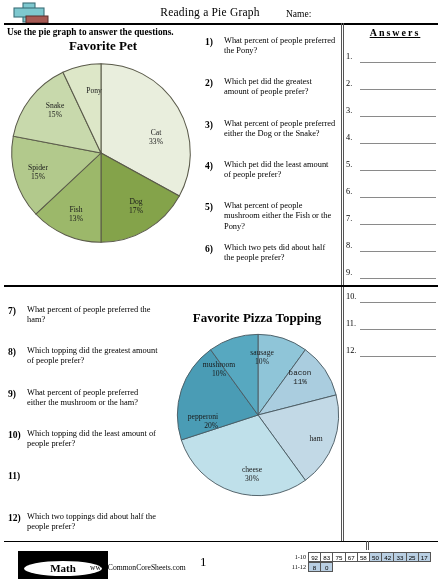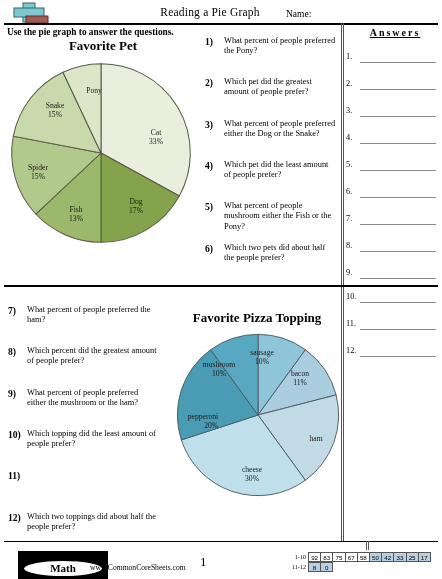--- a/index.html
+++ b/index.html
@@ -215,21 +215,21 @@
     <div class="q-num">6)</div>
     <div class="q-text">Which two pets did about half the people prefer?</div>
   </div>
 
   <div class="q" style="left:8px; top:305px; width:150px;">
     <div class="q-num">7)</div>
     <div class="q-text">What percent of people preferred the ham?</div>
   </div>
   <div class="q" style="left:8px; top:346px; width:150px;">
     <div class="q-num">8)</div>
-    <div class="q-text">Which percent did the greatest amount of people prefer?</div>
+    <div class="q-text">Which topping did the greatest amount of people prefer?</div>
   </div>
   <div class="q" style="left:8px; top:388px; width:150px;">
     <div class="q-num">9)</div>
     <div class="q-text">What percent of people preferred either the mushroom or the ham?</div>
   </div>
   <div class="q" style="left:8px; top:429px; width:150px;">
     <div class="q-num">10)</div>
     <div class="q-text">Which topping did the least amount of people prefer?</div>
   </div>
   <div class="q" style="left:8px; top:470px; width:128px;flex-direction:column;">
@@ -257,21 +257,21 @@
 
           <path d="M0,0 L-91.3,29.7 A96,96 0 0,1 -56.4,-77.7 Z" fill="#4a9cb5" stroke="#4a5a62" stroke-width="1.1"></path>
 
           <path d="M0,0 L-56.4,-77.7 A96,96 0 0,1 0,-96 Z" fill="#57a8c0" stroke="#4a5a62" stroke-width="1.1"></path>
         </g>
       </svg>
       <div class="pie-label" style="left:88px; top:26px;">
         <span>sausage</span>
         <b>10%</b>
       </div>
-      <div class="pie-label" style="left:126px; top:47px;">
+      <div class="pie-label" style="left:126px; top:47px;font-family:Liberation Mono, monospace;">
         <span>bacon</span>
         <b>11%</b>
       </div>
       <div class="pie-label" style="left:142px; top:107px;">
         <span>ham</span>
       </div>
       <div class="pie-label" style="left:78px; top:143px;">
         <span>cheese</span>
         <b>30%</b>
       </div>

